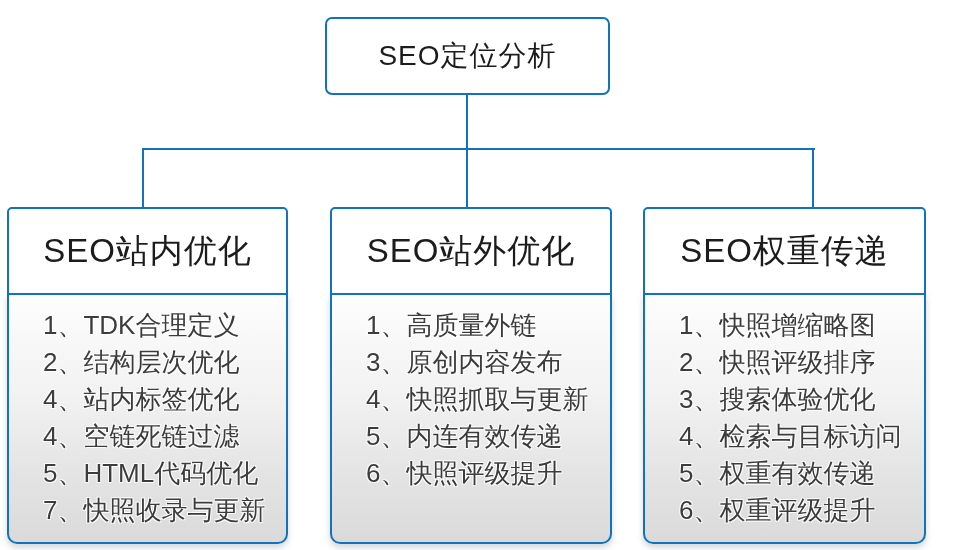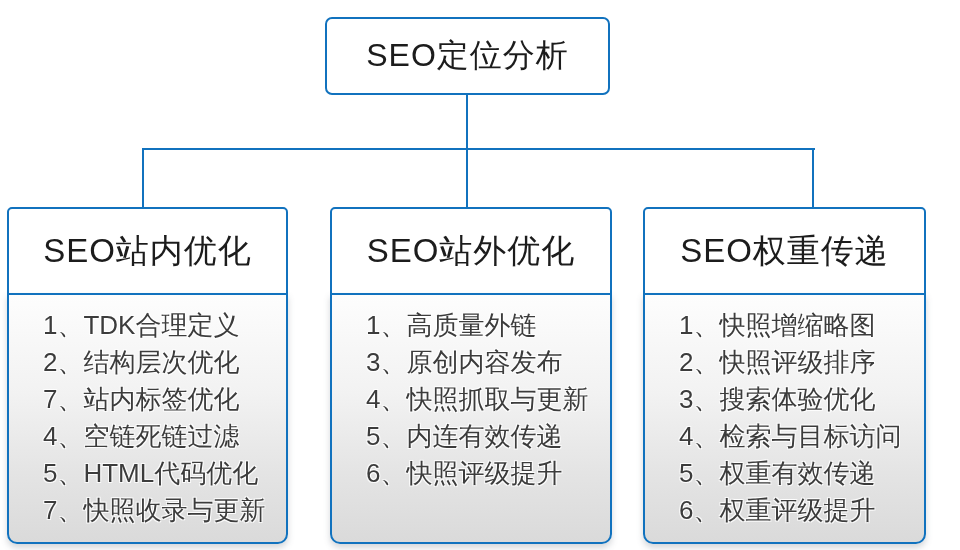--- a/index.html
+++ b/index.html
@@ -34,21 +34,21 @@
     top: 17px;
     width: 285px;
     height: 78px;
     box-sizing: border-box;
     border: 2px solid #1172BE;
     border-radius: 7px;
     background: #ffffff;
     display: flex;
     align-items: center;
     justify-content: center;
-    font-size: 32px;
+    font-size: 28px;
     color: #1c1c1c;
     letter-spacing: 1px;
   }
   
   .column {
     position: absolute;
     top: 207px;
   }
   #col-1 { left: 7px;   width: 281px; }
   #col-2 { left: 330px; width: 282px; }
@@ -105,21 +105,21 @@
     <span>SEO定位分析</span>
   </div>
 
   <div class="column" id="col-1">
     <div class="col-header">
       <span>SEO站内优化</span>
     </div>
     <div class="col-body">
       <div class="item">1、TDK合理定义</div>
       <div class="item">2、结构层次优化</div>
-      <div class="item">7、站内标签优化</div>
+      <div class="item">4、站内标签优化</div>
       <div class="item">4、空链死链过滤</div>
       <div class="item">5、HTML代码优化</div>
       <div class="item">7、快照收录与更新</div>
     </div>
   </div>
 
   <div class="column" id="col-2">
     <div class="col-header">
       <span>SEO站外优化</span>
     </div>

